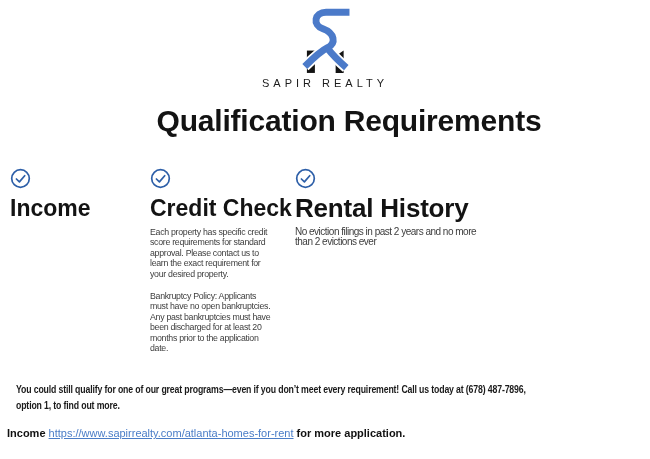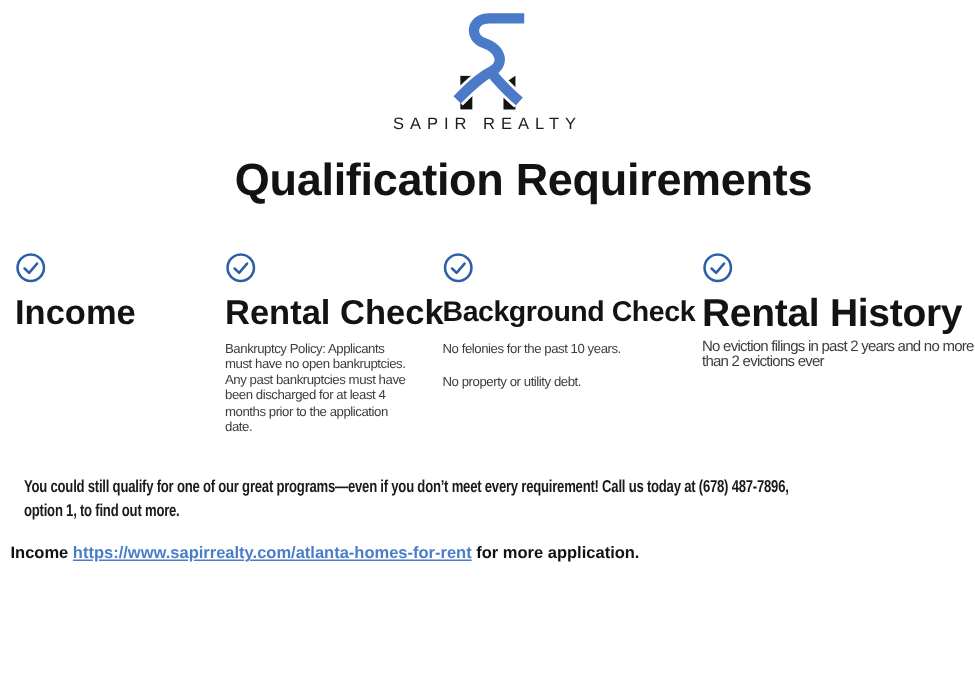--- a/index.html
+++ b/index.html
@@ -39,21 +39,21 @@
   .callout {
     font-weight:700; font-size:11.5px; line-height:16px; color:#1a1a1a;
     letter-spacing:-0.2px; white-space:pre;
     margin:16px 0 0 16px;
     transform:scaleX(0.76); transform-origin:0 0; width:131%;
   }
   .footer {
     font-weight:700; font-size:11px; color:#111111;
     margin:14px 0 0 7px;
   }
-  .footer a { color:#4a7dc7; font-weight:700; text-decoration:underline; }
+  .footer a { color:#4a7dc7; font-weight:400; text-decoration:underline; }
 </style>
 </head>
 <body>
 
 <div class="page">
 
   <header class="brand">
     <span>
       <svg width="64" height="66" viewBox="0 0 60 62" aria-hidden="true">
         <rect x="13" y="40" width="7.5" height="21" fill="#131313"></rect>
@@ -81,40 +81,34 @@
       <h2>Income</h2>
     </section>
 
     <section class="col col2">
       <span class="check">
         <svg width="21" height="21" viewBox="0 0 21 21">
           <circle cx="10.5" cy="10.5" r="8.8" fill="none" stroke="#2d5fa8" stroke-width="1.7"></circle>
           <polyline points="6.4,11 9.4,13.9 14.7,7.7" fill="none" stroke="#2d5fa8" stroke-width="1.7" stroke-linecap="round" stroke-linejoin="round"></polyline>
         </svg>
       </span>
-      <h2>Rental Check</h2>
+      <h2>Credit Check</h2>
+      <p>Each property has specific credit
+score requirements for standard
+approval. Please contact us to
+learn the exact requirement for
+your desired property.</p>
       <p>Bankruptcy Policy: Applicants
 must have no open bankruptcies.
 Any past bankruptcies must have
-been discharged for at least 4
+been discharged for at least 20
 months prior to the application
 date.</p>
     </section>
 
-    <section class="col col3">
-      <span class="check">
-        <svg width="21" height="21" viewBox="0 0 21 21">
-          <circle cx="10.5" cy="10.5" r="8.8" fill="none" stroke="#2d5fa8" stroke-width="1.7"></circle>
-          <polyline points="6.4,11 9.4,13.9 14.7,7.7" fill="none" stroke="#2d5fa8" stroke-width="1.7" stroke-linecap="round" stroke-linejoin="round"></polyline>
-        </svg>
-      </span>
-      <h2>Background Check</h2>
-      <p>No felonies for the past 10 years.</p>
-      <p>No property or utility debt.</p>
-    </section>
 
     <section class="col col4">
       <span class="check">
         <svg width="21" height="21" viewBox="0 0 21 21">
           <circle cx="10.5" cy="10.5" r="8.8" fill="none" stroke="#2d5fa8" stroke-width="1.7"></circle>
           <polyline points="6.4,11 9.4,13.9 14.7,7.7" fill="none" stroke="#2d5fa8" stroke-width="1.7" stroke-linecap="round" stroke-linejoin="round"></polyline>
         </svg>
       </span>
       <h2>Rental History</h2>
       <p>No eviction filings in past 2 years and no more

